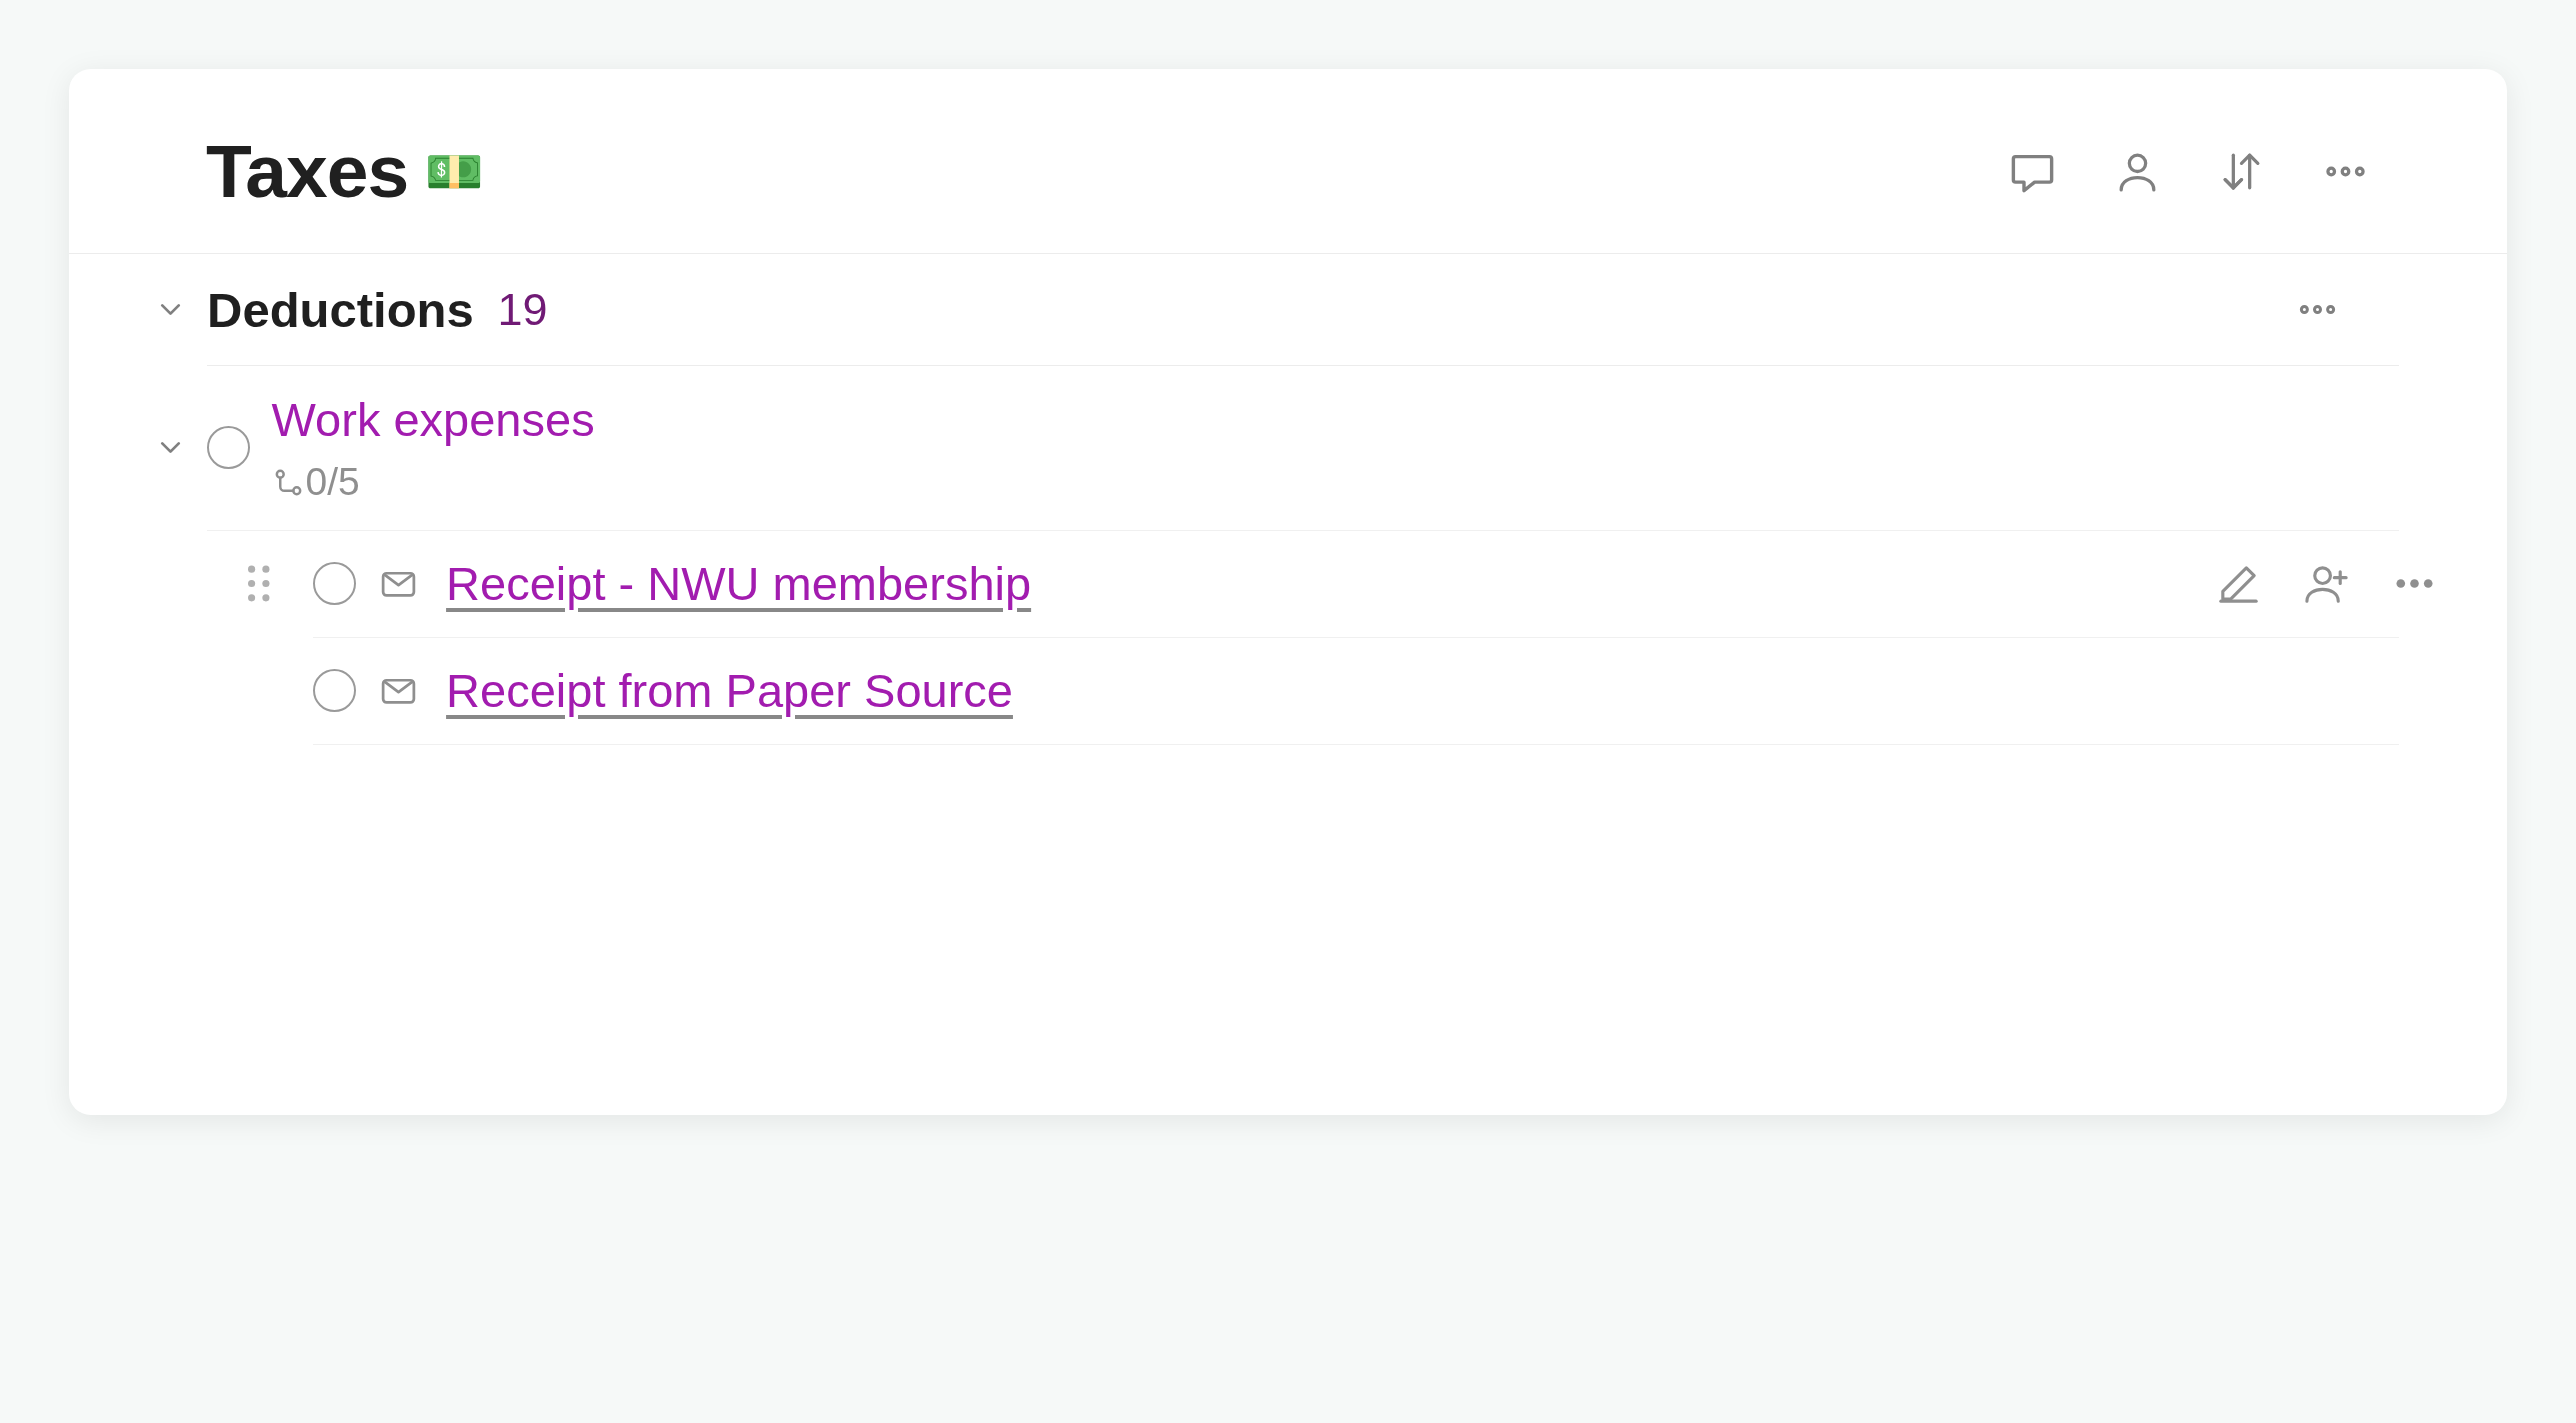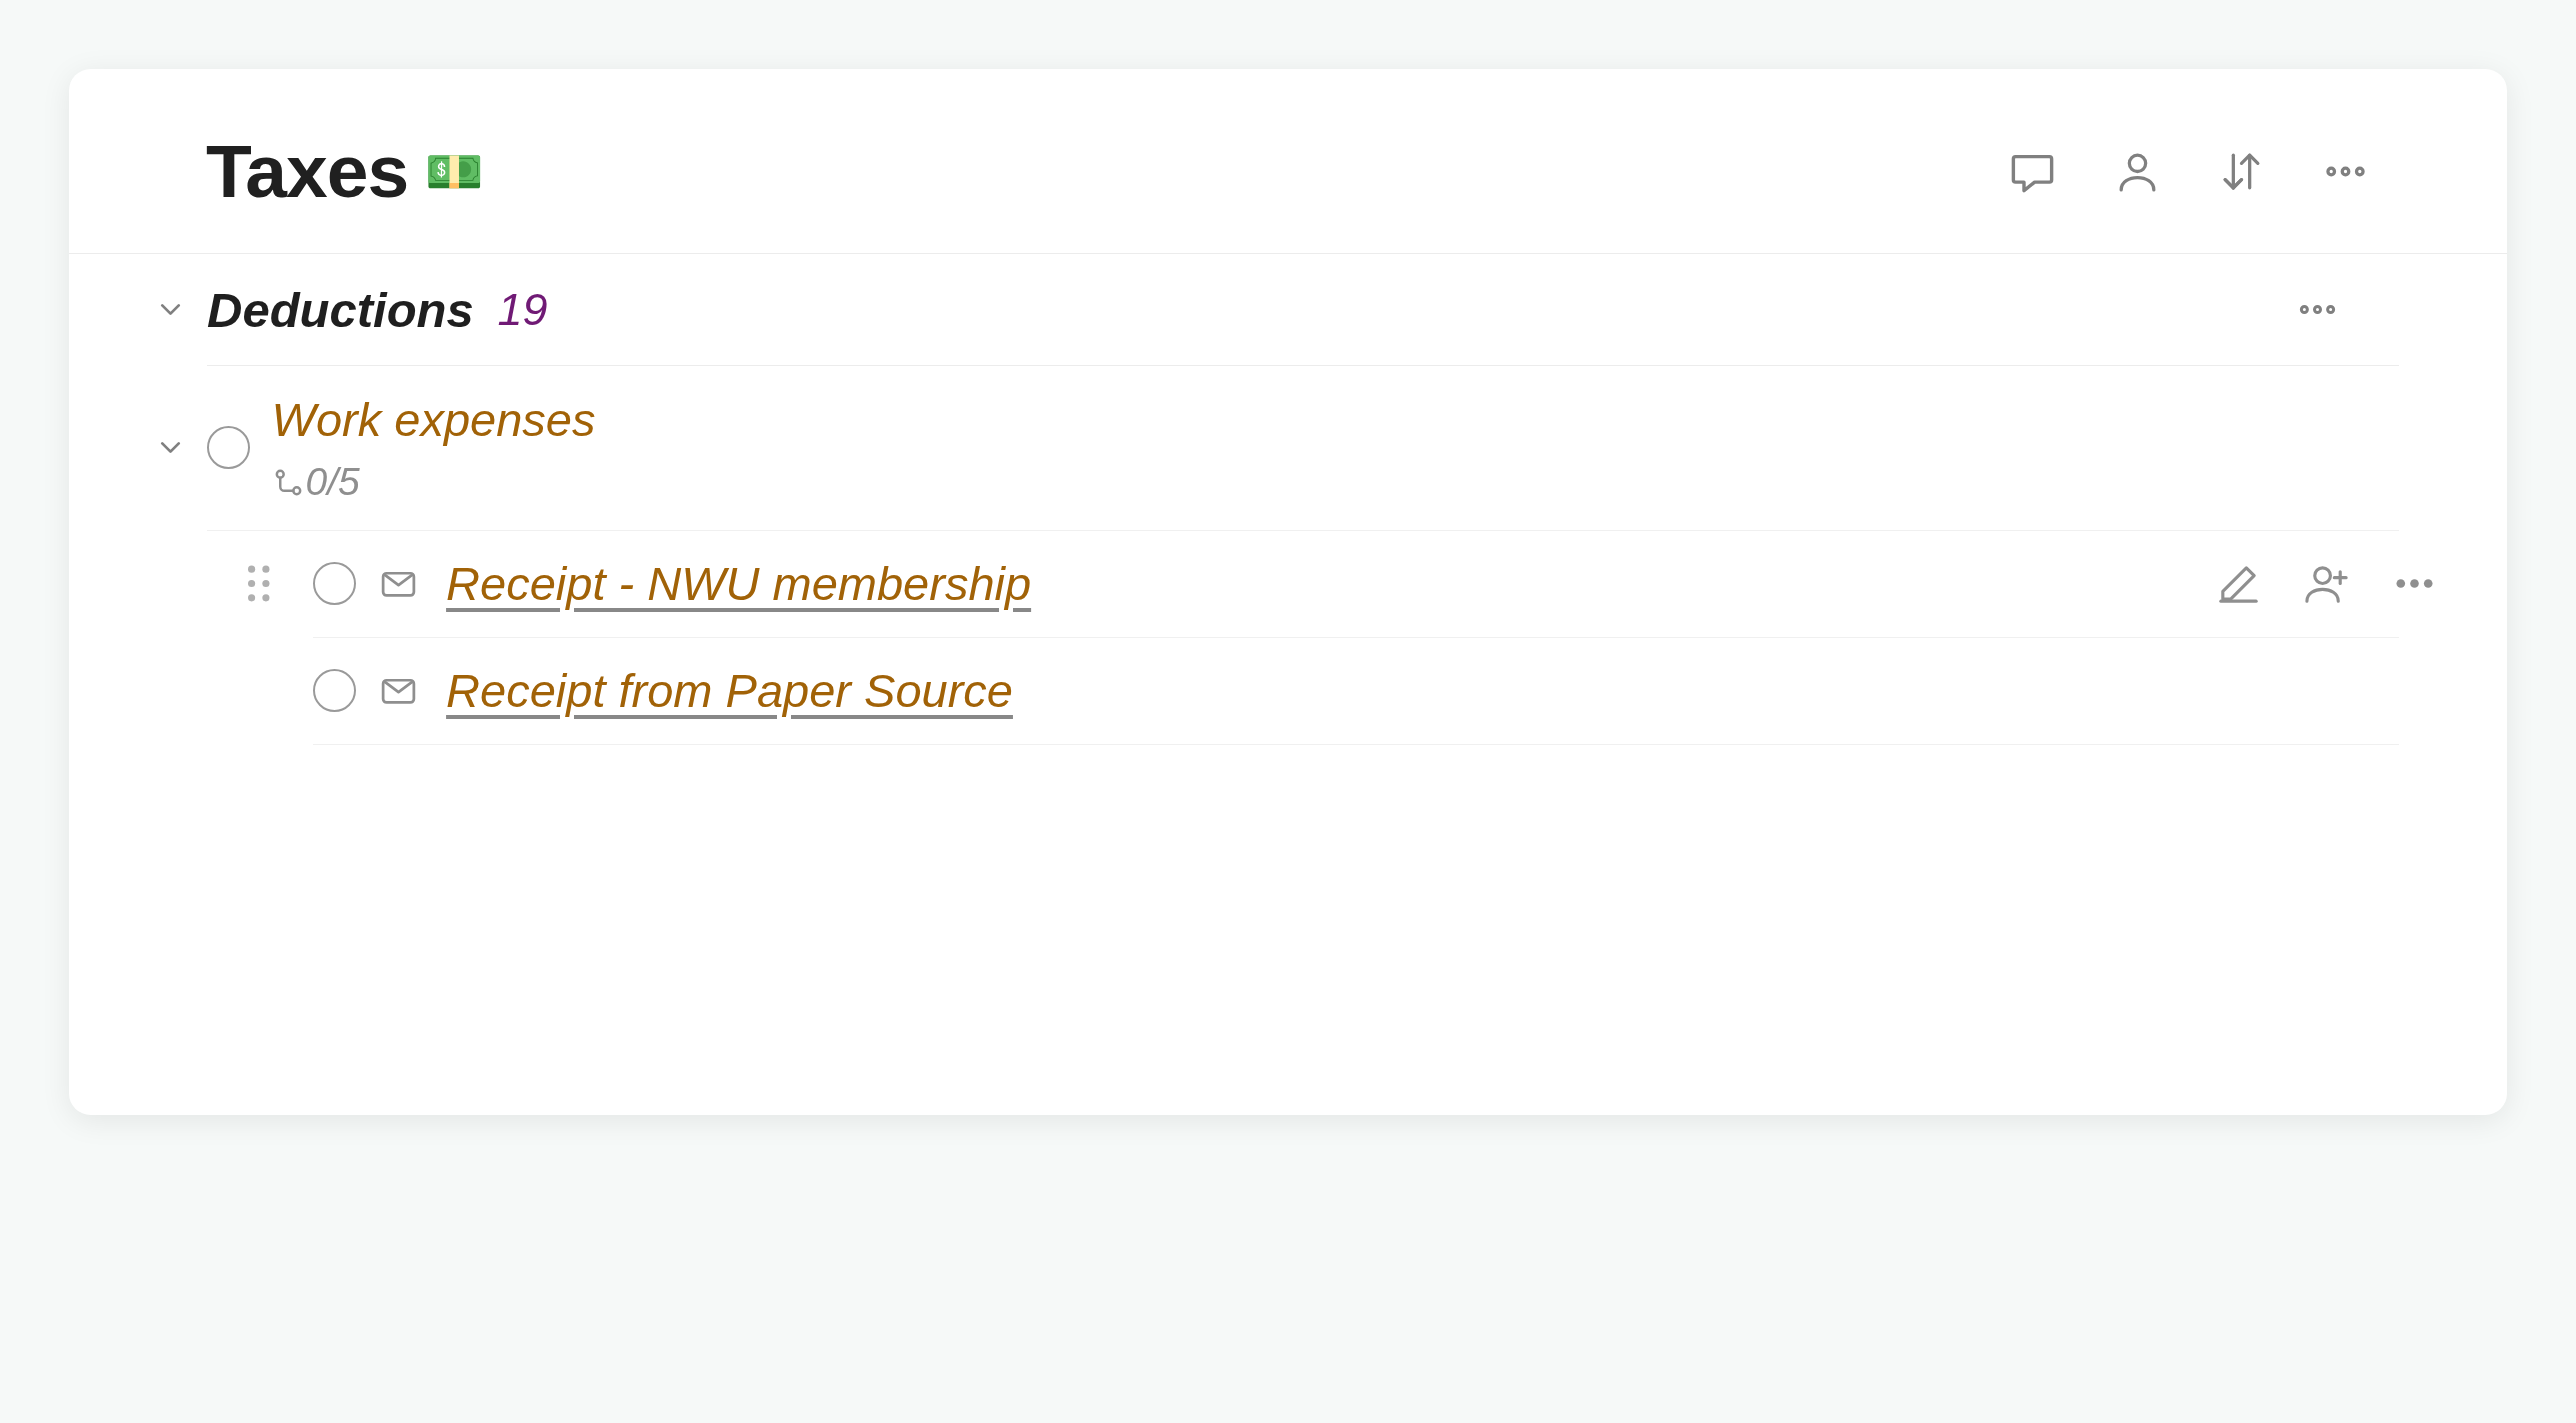--- a/index.html
+++ b/index.html
@@ -57,21 +57,20 @@
     display: inline-flex;
     align-items: center;
     justify-content: center;
     cursor: pointer;
   }
 
   
   .section {
     padding-left: 79px;
     padding-right: 108px;
-    font-style: italic;
   }
   .section-header {
     display: flex;
     align-items: center;
     gap: 23.6px;
     padding: 27.5px 59px 27.5px 0;
     border-bottom: 1px solid #ececec;
     position: relative;
     margin-left: 59px;
   }
@@ -112,21 +111,21 @@
   }
   .task-row.parent .chevron { left: -53px; }
   .checkbox {
     width: 43px; height: 43px;
     border: 2.9px solid #9a9a9a;
     border-radius: 50%;
     flex-shrink: 0;
   }
   .task-title {
     font-size: 47px;
-    color: #a16207;
+    color: #a21caf;
   }
   .task-title.link {
     text-decoration: underline;
     text-decoration-color: #888;
     text-underline-offset: 7.9px;
   }
   .task-body { display: flex; flex-direction: column; gap: 9.8px; }
   .subtask-indicator {
     display: flex;
     align-items: center;

